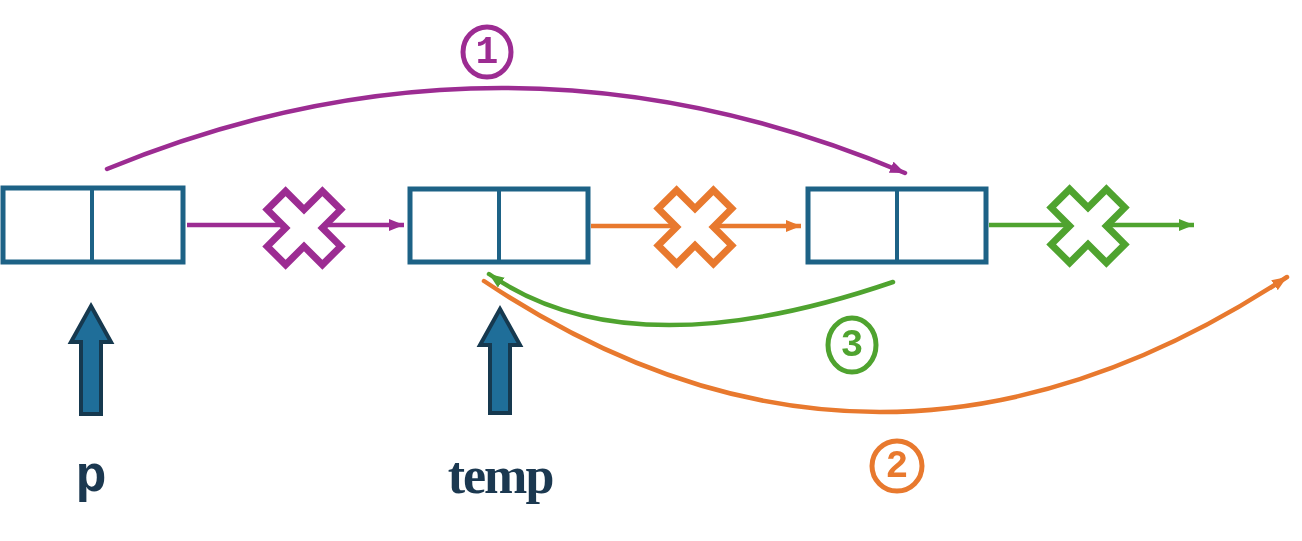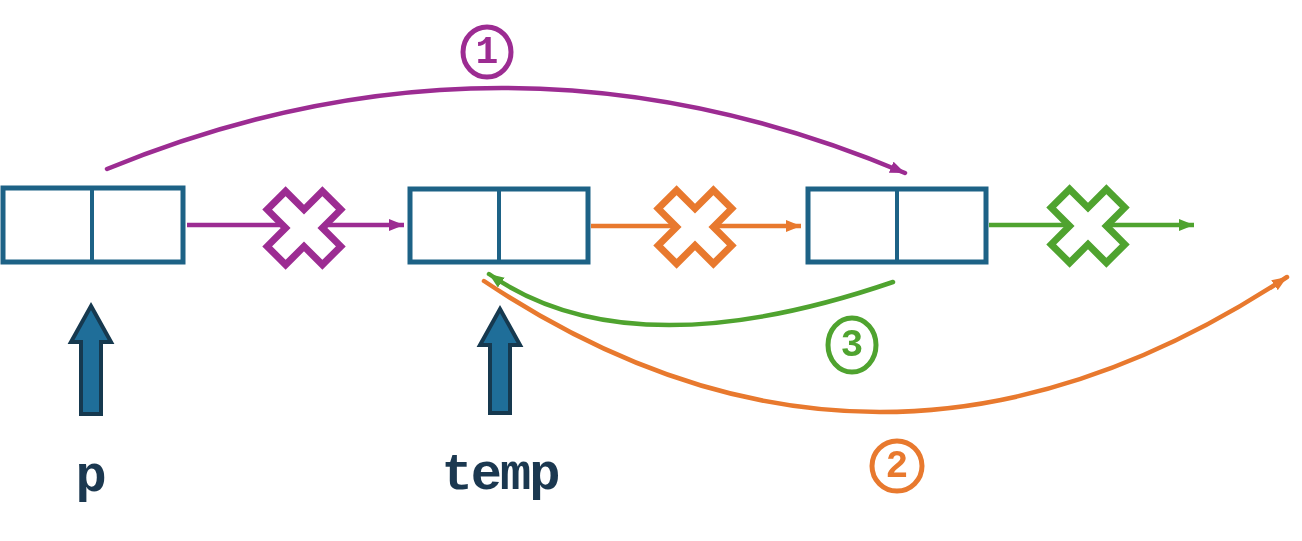--- a/index.html
+++ b/index.html
@@ -93,15 +93,15 @@
     <ellipse cx="487" cy="52" rx="24" ry="25" fill="none" stroke="#9C2C92" stroke-width="5"></ellipse>
     <ellipse cx="897" cy="466" rx="25" ry="25" fill="none" stroke="#E8792E" stroke-width="5"></ellipse>
     <ellipse cx="852" cy="345" rx="24" ry="27" fill="none" stroke="#4FA32F" stroke-width="5"></ellipse>
   </svg>
 
   <div class="step-badge-num badge-purple" style="left:465px; top:34px;">1</div>
   <div class="step-badge-num badge-orange" style="left:875px; top:448px;">2</div>
   <div class="step-badge-num badge-green" style="left:830px; top:327px;">3</div>
 
   <div class="pointer-label" style="left:60px; top:452px; width:60px;">p</div>
-  <div class="pointer-label" style="left:436px; top:450px; width:128px;">temp</div>
+  <div class="pointer-label" style="left:436px; top:450px; width:128px;font-family:Liberation Serif, serif;">temp</div>
 
 </div>
 
 </body></html>

